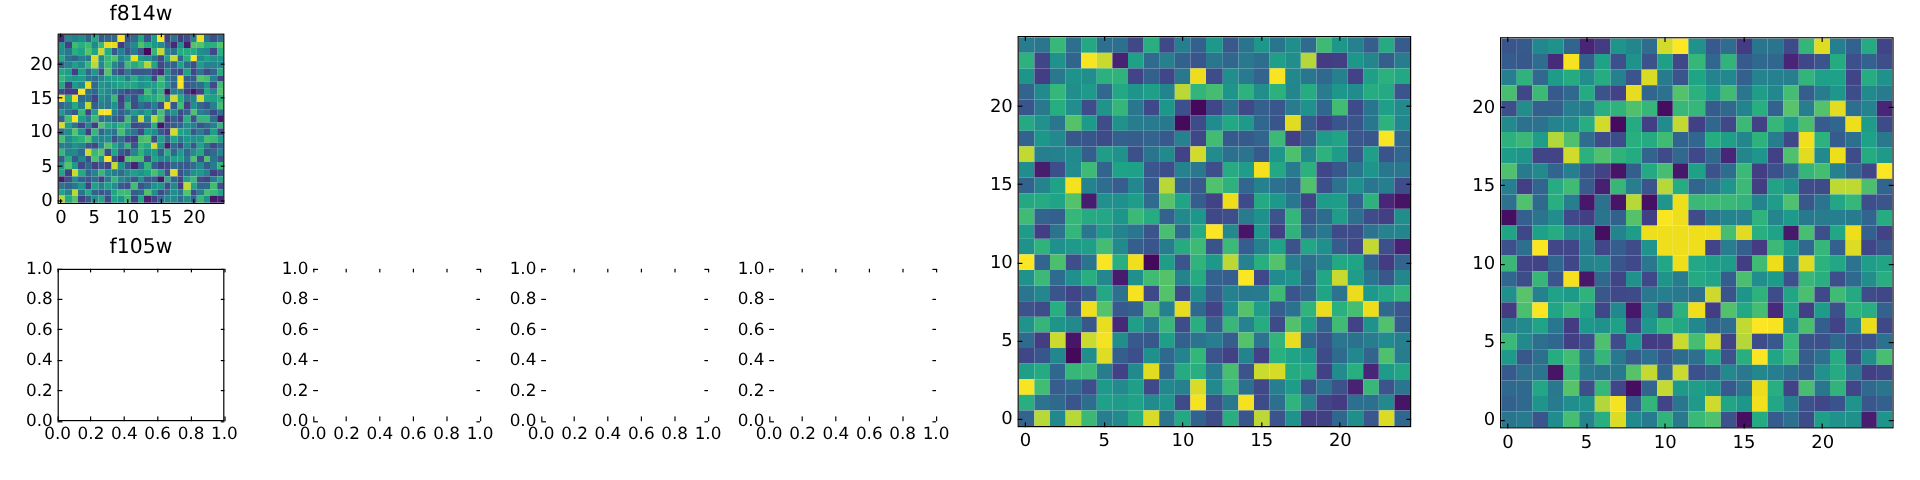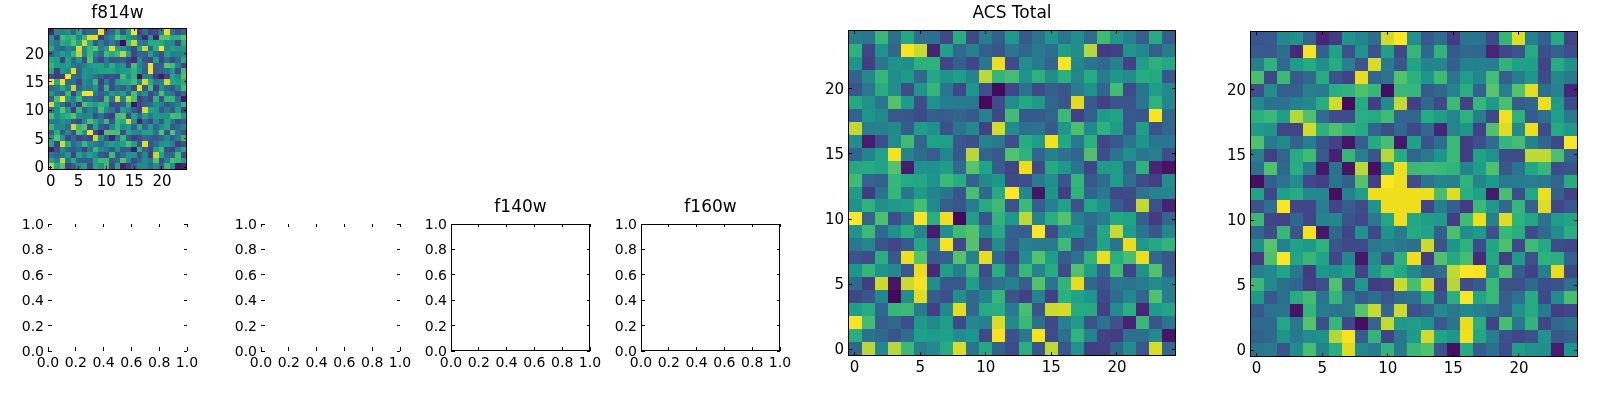--- a/index.html
+++ b/index.html
@@ -652,34 +652,29 @@
           <i style="background: rgb(33, 142, 140);"></i>
           <i style="background: rgb(50, 99, 142);"></i>
           <i style="background: rgb(56, 183, 120);"></i>
           <i style="background: rgb(31, 146, 140);"></i>
           <i style="background: rgb(71, 22, 104);"></i>
           <i style="background: rgb(72, 34, 115);"></i>
         </div>
     </div>
   </div>
 
+  <div class="panel" id="p-f105w" style="left:48px;top:198px;width:139px;height:155px;">
+    <div class="panel-title" style="top:0px;">f105w</div>
+    <div class="plot-box" id="box-f105w" style="left:0px;top:26px;width:139px;height:127px;"></div>
+  </div>
 
 
-  <div class="panel" id="p-f140w" style="left:451px;top:198px;width:139px;height:155px;">
-    <div class="panel-title" style="top:0px;">f140w</div>
-    <div class="plot-box" id="box-f140w" style="left:0px;top:26px;width:139px;height:127px;"></div>
-  </div>
 
-  <div class="panel" id="p-f160w" style="left:641px;top:198px;width:139px;height:155px;">
-    <div class="panel-title" style="top:0px;">f160w</div>
-    <div class="plot-box" id="box-f160w" style="left:0px;top:26px;width:139px;height:127px;"></div>
-  </div>
 
   <div class="panel" id="p-acs" style="left:848px;top:4px;width:328px;height:352px;">
-    <div class="panel-title" style="top:0px;">ACS Total</div>
     <div class="plot-box" id="box-acs" style="left:0px;top:26px;width:328px;height:326px;">
       <div class="heat" id="heat-acs">
           <i style="background: rgb(39, 125, 142);"></i>
           <i style="background: rgb(43, 117, 142);"></i>
           <i style="background: rgb(56, 183, 120);"></i>
           <i style="background: rgb(45, 112, 142);"></i>
           <i style="background: rgb(36, 168, 131);"></i>
           <i style="background: rgb(45, 111, 142);"></i>
           <i style="background: rgb(45, 111, 142);"></i>
           <i style="background: rgb(64, 72, 136);"></i>

